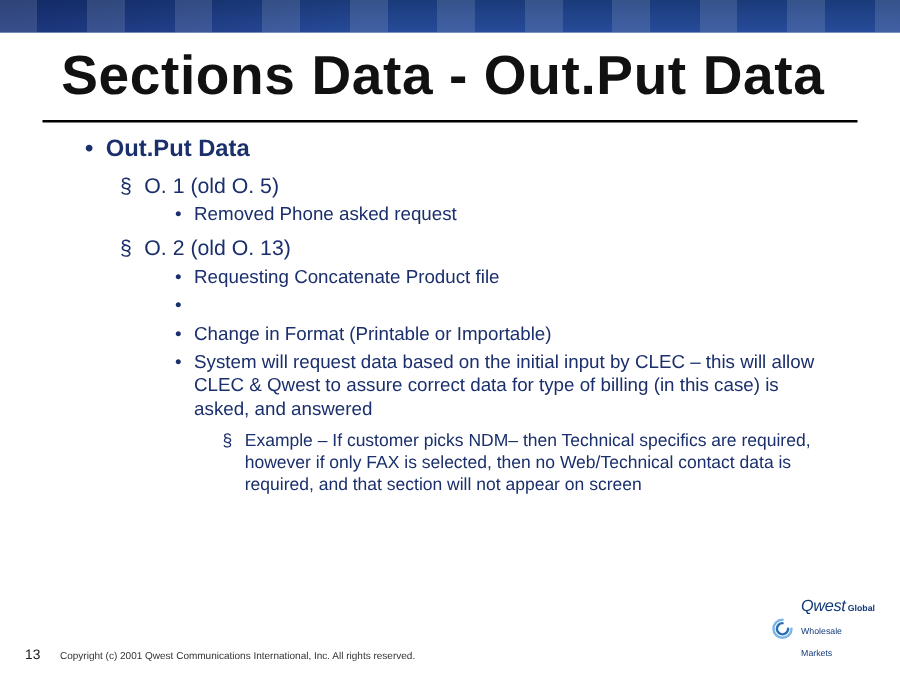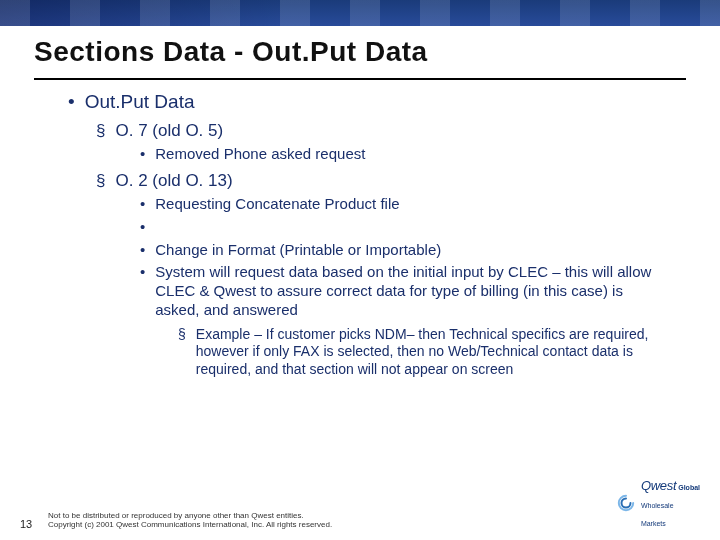--- a/index.html
+++ b/index.html
@@ -5,24 +5,24 @@
   * { margin: 0; padding: 0; box-sizing: border-box; }
   html, body { width: 720px; height: 540px; font-family: Arial, Helvetica, sans-serif; background: #fff; }
   .slide { width: 720px; height: 540px; position: relative; overflow: hidden; }
   .banner { width: 100%; height: 26px; background: linear-gradient(#1a3b7a, #284b9a); position: relative; overflow: hidden; }
   .banner::before { content: ""; position: absolute; inset: 0;
     background:
       repeating-linear-gradient(90deg, rgba(255,255,255,0.12) 0 30px, rgba(255,255,255,0) 30px 70px),
       linear-gradient(90deg, rgba(0,0,50,0.3), rgba(0,0,50,0) 40%),
       linear-gradient(#1a3b7a, #284b9a);
   }
-  .title { font-size: 28px; color: #111; padding: 10px 34px 6px; letter-spacing: 0.5px; }
+  .title { font-size: 44px; color: #111; padding: 10px 49px 6px; letter-spacing: 0.5px; }
   .rule { margin: 4px 34px 10px; height: 2px; background: #000; }
   .content { padding: 0 52px 0 68px; color: #1a2f6b; font-size: 15px; line-height: 1.25; }
-  .lvl1 { margin: 6px 0 2px; font-size: 19px; font-weight: normal; }
+  .lvl1 { margin: 6px 0 2px; font-size: 19px; font-weight: bold; }
   .lvl1 .dot { color: #1a2f6b; margin-right: 10px; }
   .lvl2 { margin: 6px 0 2px 28px; font-size: 17px; }
   .lvl2 .sq { margin-right: 10px; }
   .lvl3 { margin: 4px 0 2px 72px; font-size: 15px; color: #1a2f6b; display: flex; }
   .lvl3 .dot { margin-right: 10px; flex: 0 0 auto; }
   .lvl4 { margin: 6px 0 2px 110px; font-size: 14px; color: #1a2f6b; display: flex; }
   .lvl4 .sq { margin-right: 10px; flex: 0 0 auto; }
   .footer { position: absolute; bottom: 10px; left: 0; right: 0; padding: 0 20px; display: flex; align-items: flex-end; }
   .pagenum { font-size: 11px; color: #222; width: 28px; }
   .copyright { font-size: 8px; color: #333; line-height: 1.2; flex: 1; }
@@ -40,21 +40,21 @@
 
   <h1 class="title">Sections Data - Out.Put Data</h1>
   <div class="rule"></div>
 
   <div class="content">
     <div class="lvl1">
       <span class="dot">•</span><span>Out.Put Data</span>
     </div>
 
     <div class="lvl2">
-      <span class="sq">§</span><span>O. 7 (old O. 5)</span>
+      <span class="sq">§</span><span>O. 1 (old O. 5)</span>
     </div>
     <div class="lvl3">
       <span class="dot">•</span>
         <span>Removed Phone asked request</span>
     </div>
 
     <div class="lvl2">
       <span class="sq">§</span><span>O. 2 (old O. 13)</span>
     </div>
     <div class="lvl3">
@@ -75,21 +75,20 @@
 
     <div class="lvl4">
       <span class="sq">§</span>
         <span>Example – If customer picks NDM– then Technical specifics are required, however if only FAX is selected, then no Web/Technical contact data is required, and that section will not appear on screen</span>
     </div>
   </div>
 
   <div class="footer">
     <div class="pagenum">13</div>
     <div class="copyright">
-      <div>Not to be distributed or reproduced by anyone other than Qwest entities.</div>
       <div>Copyright (c) 2001 Qwest Communications International, Inc. All rights reserved.</div>
     </div>
     <div class="logo">
       <svg class="logo-q" viewBox="0 0 20 20">
         <path d="M10 2 A8 8 0 1 0 18 10" fill="none" stroke="#7bb6e8" stroke-width="2.2" stroke-linecap="round"></path>
         <path d="M10 5 A5 5 0 1 0 15 10" fill="none" stroke="#2a6fb5" stroke-width="2.2" stroke-linecap="round"></path>
       </svg>
       <div>
         <span class="logo-text">Qwest</span><span class="logo-sub"><b>Global</b><br><span>Wholesale</span><br><span>Markets</span></span>
       </div>

